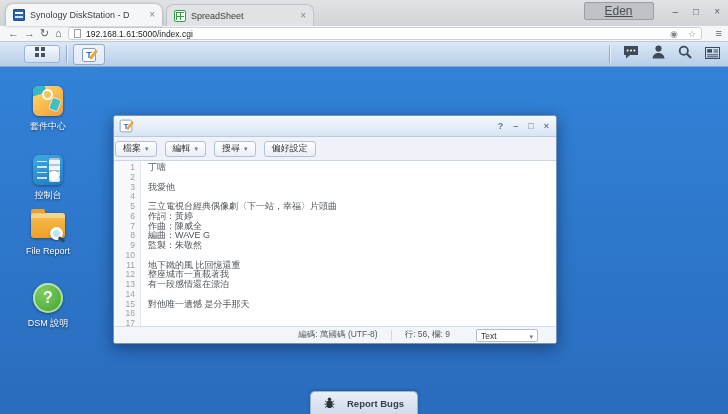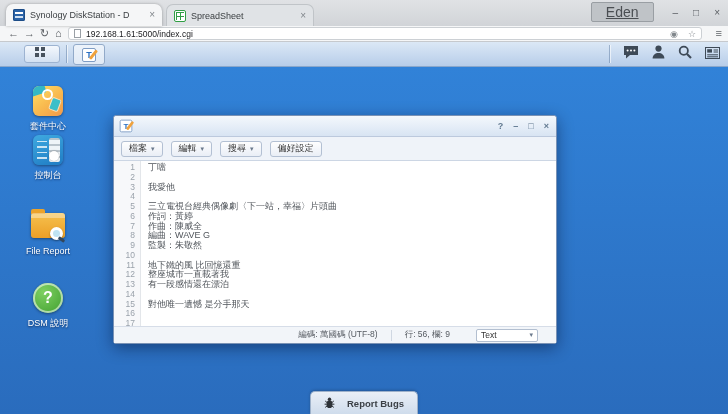--- a/index.html
+++ b/index.html
@@ -20,21 +20,21 @@
   .favicon.syno { background:#2a63a8; box-shadow:inset 0 0 0 1px #1d4c86; }
   .favicon.syno::after { content:""; position:absolute; left:2px; top:3px; width:8px; height:2px;
     background:#fff; box-shadow:0 4px 0 #cfe0f2; }
   .favicon.sheet { background:#fff; border:1px solid #2f9e44; }
   .favicon.sheet::after { content:""; position:absolute; inset:1px;
     background:linear-gradient(#2f9e44 1px,transparent 1px),linear-gradient(90deg,#2f9e44 1px,transparent 1px);
     background-size:4px 4px; }
   .winctl { position:absolute; right:8px; top:2px; display:flex; align-items:center; gap:15px;
     color:#5a5e63; font-size:10px; z-index:3; }
   .profile-badge { background:#bfc3c7; border:1px solid #999ea3; border-radius:2px;
-    font-size:14px; color:#4a4e52; padding:1px 14px; margin-right:4px;text-decoration:underline; }
+    font-size:12px; color:#4a4e52; padding:1px 20px; margin-right:4px;text-decoration:underline; }
   .navbar { position:absolute; top:26px; left:0; right:0; height:16px; background:#f5f6f7;
     border-bottom:1px solid #c6c9cd; }
   .nav-icon { position:absolute; color:#5f6368; font-size:11px; line-height:15px; top:0; }
   .urlbox { position:absolute; left:68px; width:634px; top:1px; height:13px; background:#fff;
     border:1px solid #ccd0d4; border-radius:3px; display:flex; align-items:center;
     font-size:8.5px; color:#202124; padding:0 5px; }
   .page-icon { width:7px; height:9px; background:#fff; border:1px solid #9aa0a6; margin-right:5px; flex:none; }
   .url-right { margin-left:auto; display:flex; gap:10px; color:#80868b; font-size:9px; }
 
   
@@ -107,38 +107,38 @@
     box-shadow:0 4px 16px rgba(0,10,40,.45); display:flex; flex-direction:column; }
   .titlebar { height:21px; flex:none; background:linear-gradient(#f4f8fc,#d8e4f3);
     border-bottom:1px solid #bcc9dd; border-radius:3px 3px 0 0; position:relative;
     display:flex; align-items:center; }
   .win-icon { margin-left:5px; transform:scale(.9); z-index:2; }
   .wtitle { position:absolute; left:0; right:0; text-align:center; font-size:9.5px;
     font-weight:bold; color:#235d9f; }
   .tcontrols { position:absolute; right:7px; display:flex; gap:10px; color:#60788f;
     font-size:9px; font-weight:bold; z-index:2; }
   .toolbar { height:24px; flex:none; background:#eff3f9; border-bottom:1px solid #ccd6e4;
-    display:flex; align-items:center; padding-left:7px; gap:8px; }
+    display:flex; align-items:center; padding-left:1px; gap:8px; }
   .ebtn { height:16px; border:1px solid #b3c0d3; border-radius:3px;
     background:linear-gradient(#fefefe,#e9eef6); display:flex; align-items:center;
     padding:0 7px; font-size:9px; color:#333; gap:4px; }
   .caret { font-size:7px; color:#6b7a8d; }
   .content { flex:1; display:flex; overflow:hidden; background:#fff; }
   .gutter { width:27px; flex:none; background:#f7f8fa; border-right:1px solid #e3e6ea;
     text-align:right; padding:2px 5px 0 0; font-size:8.5px; color:#9aa2ab; }
   .gutter div { height:9.75px; line-height:9.75px; }
   .textcol { flex:1; padding:2px 0 0 7px; font-size:9px; color:#50555b; overflow:hidden; }
   .textcol div { height:9.75px; line-height:9.75px; white-space:pre; }
   .statusbar { height:17px; flex:none; border-top:1px solid #d6dde8; background:#f2f5f9;
     display:flex; align-items:center; justify-content:flex-end; font-size:8.5px;
     color:#555a61; padding-right:18px; }
   .sb-item { padding:0 13px; }
   .sb-sep { width:1px; height:11px; background:#cfd7e2; }
   .sb-select { width:62px; height:13px; background:#fff; border:1px solid #b3bfd0; border-radius:2px;
-    display:flex; align-items:center; justify-content:space-between; padding:0 4px;
+    display:flex; align-items:flex-end; justify-content:space-between; padding:0 4px;
     margin-left:13px; font-size:8.5px; color:#333; }
 
   
   .report { position:absolute; left:50%; transform:translateX(-50%); bottom:0; height:23px;
     padding:0 13px; background:linear-gradient(#e9eff7,#cfdcec); border:1px solid #9db1ca;
     border-bottom:none; border-radius:5px 5px 0 0; display:flex; align-items:center; gap:12px;
     font-size:9.5px; font-weight:bold; color:#3a3f45; box-shadow:0 -1px 3px rgba(0,0,0,.2); }
 </style>
 </head>
 <body>
@@ -216,21 +216,21 @@
 
   <div class="dicon" style="top:19px">
     <div class="art icon-pkg">
       <span class="pkg-teal"></span>
         <span class="pkg-handle"></span>
         <span class="pkg-tag"></span>
     </div>
     <div class="dicon-label">套件中心</div>
   </div>
 
-  <div class="dicon" style="top:68px">
+  <div class="dicon" style="top:88px">
     <div class="art icon-cp">
       <span class="cp-lines"></span>
         <span class="cp-right"></span>
         <span class="cp-knob"></span>
     </div>
     <div class="dicon-label">控制台</div>
   </div>
 
   <div class="dicon" style="top:146px">
     <div class="art icon-fs">

